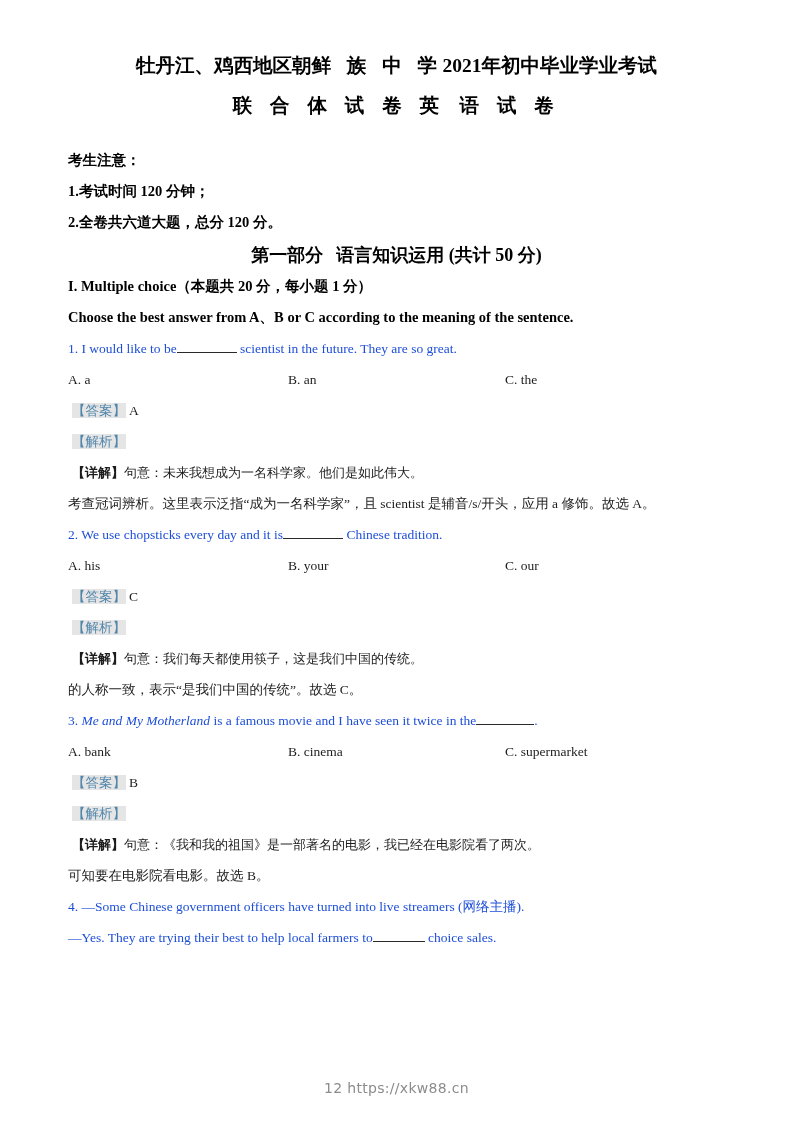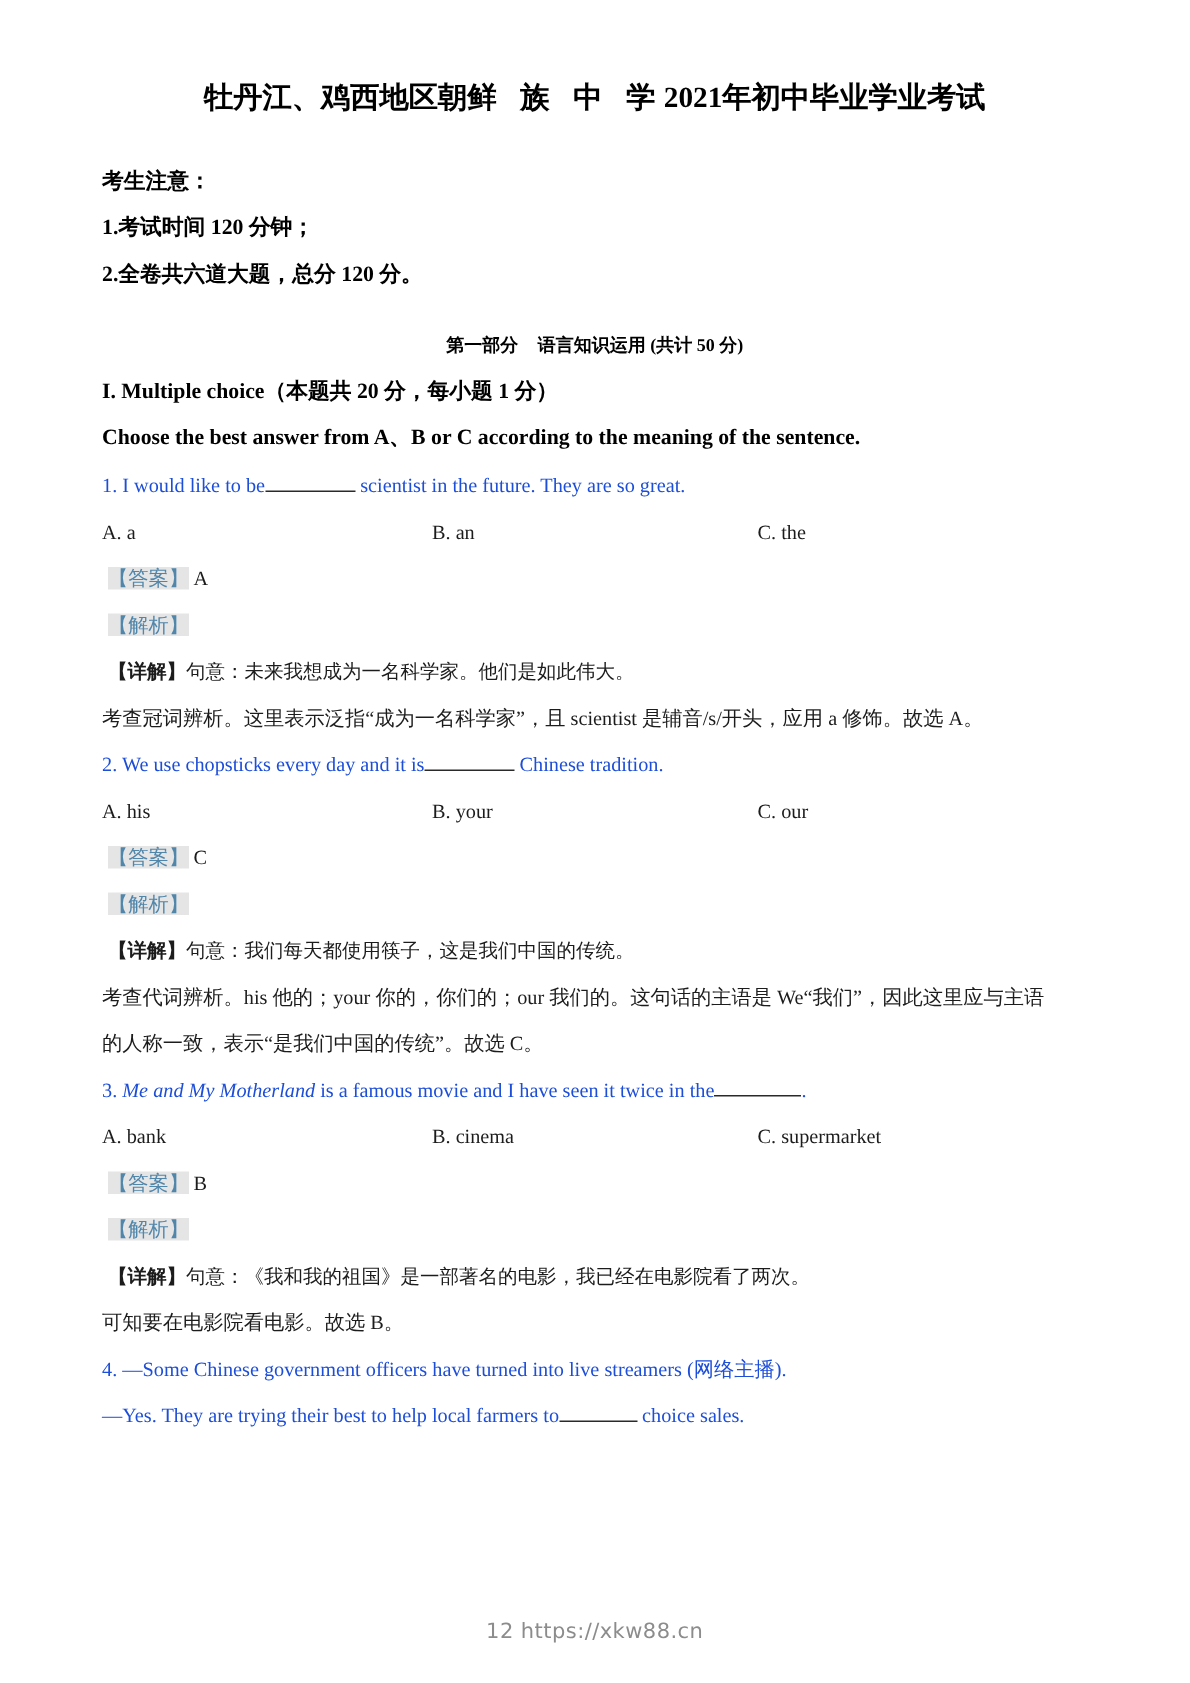--- a/index.html
+++ b/index.html
@@ -55,24 +55,24 @@
     font-weight: bold;
     font-size: 14.5px;
     line-height: 31px;
     color: #000;
   }
 
   
   .part-heading {
     text-align: center;
     font-weight: bold;
-    font-size: 12px;
-    line-height: 31px;
-    color: #000;
-    margin-top: 16px;
+    font-size: 18px;
+    line-height: 31px;
+    color: #000;
+    margin-top: 2px;
   }
   .part-heading .sep { display: inline-block; width: 13px; }
 
   
   .section-head {
     font-weight: bold;
     font-size: 14.5px;
     line-height: 31px;
     color: #000;
   }
@@ -150,20 +150,21 @@
     letter-spacing: 0.3px;
   }
 </style>
 </head>
 <body>
 
 <div class="page">
 
   <div class="doc-title title-line-1"><span class="tl-a">牡丹江、鸡西地区朝</span><span class="tl-spaced">鲜 族 中 学</span><span class="tl-year">2021年初中毕业学业考试</span></div>
 
+  <div class="doc-title title-line-2"><span>联 合 体 试 卷 英</span><span class="gap"></span><span>语 试 卷</span></div>
 
   <div class="notice">
     <div class="ln">考生注意：</div>
     <div class="ln">1.考试时间 120 分钟；</div>
     <div class="ln">2.全卷共六道大题，总分 120 分。</div>
   </div>
 
   <div class="part-heading"><span>第一部分</span><span class="sep"></span><span>语言知识运用</span>&nbsp;<span>(共计 50 分)</span></div>
 
   <div class="section-head">I. Multiple choice（本题共 20 分，每小题 1 分）</div>
@@ -192,21 +193,20 @@
     <span class="opt opt-b">B. your</span>
     <span class="opt opt-c">C. our</span>
   </div>
 
   <div class="tagline"><span class="tag">【答案】</span><span class="ansval">C</span></div>
 
   <div class="tagline"><span class="tag">【解析】</span></div>
 
   <div class="detail"><span class="dtag">【详解】</span><span>句意：我们每天都使用筷子，这是我们中国的传统。</span></div>
 
-  <div class="expl">考查代词辨析。his 他的；your 你的，你们的；our 我们的。这句话的主语是 We“我们”，因此这里应与主语</div>
   <div class="expl">的人称一致，表示“是我们中国的传统”。故选 C。</div>
 
   <div class="qstem"><span>3. </span><span class="it">Me and My Motherland</span><span> is a famous movie and I have seen it twice in the</span><span class="blank w3"></span><span>.</span></div>
 
   <div class="options">
     <span class="opt opt-a">A. bank</span>
     <span class="opt opt-b">B. cinema</span>
     <span class="opt opt-c">C. supermarket</span>
   </div>
 

